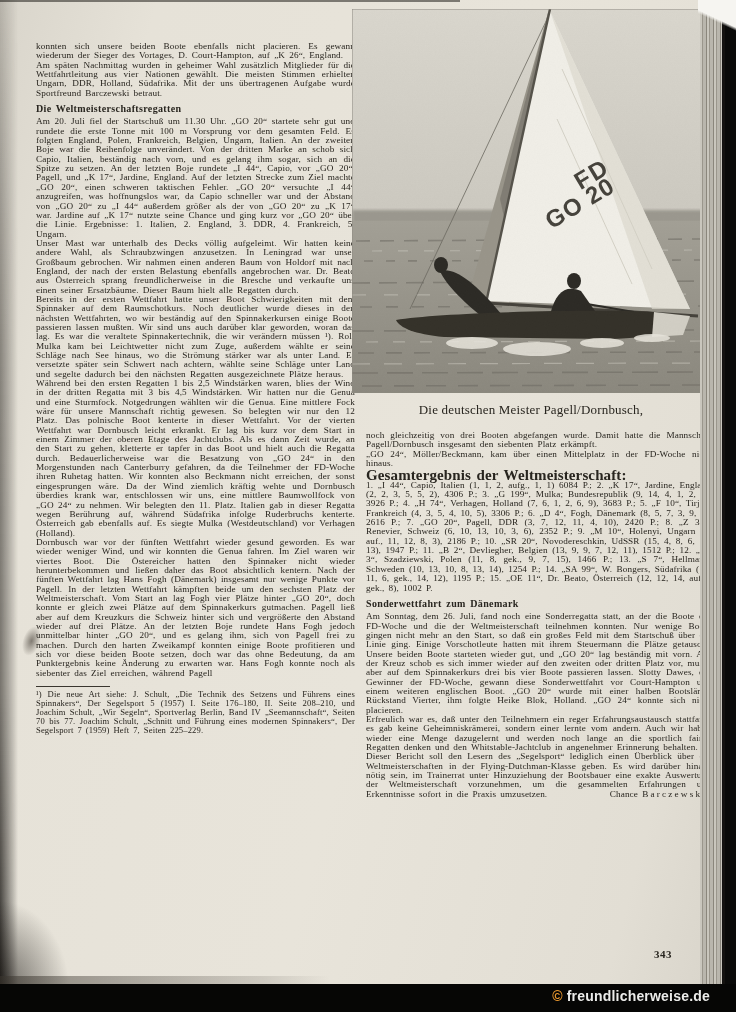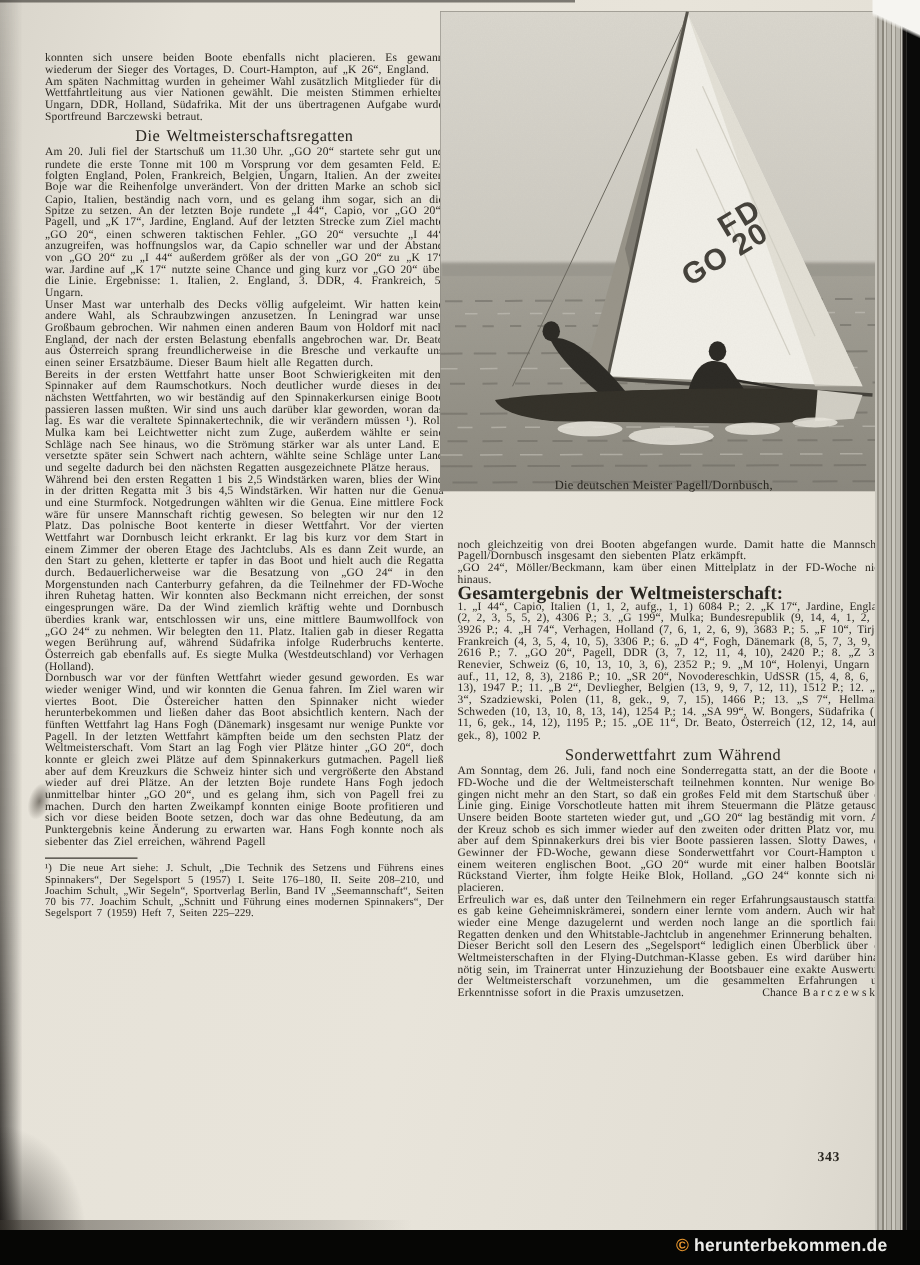--- a/index.html
+++ b/index.html
@@ -52,41 +52,41 @@
     display:flex;align-items:center;gap:4px;
   }
   .wm-copy{color:#e8962e;font-weight:bold;}
   
   .col{position:absolute;color:#28251f;font-size:9.2px;line-height:9.35px;text-align:justify;
        word-spacing:1.7px;letter-spacing:.12px;}
   .col p{margin:0;}
   .col-left{left:36px;top:42px;width:319px;height:882px;overflow:hidden;}
   .col-right{left:366px;top:431px;width:345px;}
   h3.centered{
-    margin:6px 0 4px 0;text-align:center;font-size:13px;font-weight:normal;letter-spacing:.35px;
+    margin:6px 0 4px 0;text-align:left;font-size:10px;font-weight:bold;letter-spacing:.35px;
   }
   .results-heading{font-weight:bold;font-size:15px;margin-top:3px !important;}
   .sub-heading{margin:8px 0 3px 0;}
   .footnote{margin-top:7px;font-size:8.6px;line-height:9px;}
   .footnote-rule{width:74px;border:none;border-top:1px solid #3a362f;margin:8px 0 3px 0;}
   .author-line{text-align:right;margin-top:-9.35px !important;padding-right:4px;}
   .author-last{letter-spacing:2.2px;}
   .page-number{
-    position:absolute;left:612px;top:920px;width:60px;text-align:right;
+    position:absolute;left:612px;top:948px;width:60px;text-align:right;
     font-size:11px;font-weight:bold;color:#28251f;letter-spacing:.5px;
   }
   
   .photo{
     position:absolute;left:352px;top:9px;width:358px;height:384px;
     background:#d5d2c9;box-shadow:inset 0 0 6px rgba(60,55,48,.35);
   }
   .photo svg{display:block;}
   .caption{
-    position:absolute;left:352px;top:384px;width:358px;text-align:center;
-    font-size:10px;line-height:10.5px;color:#28251f;letter-spacing:.2px;
+    position:absolute;left:352px;top:405px;width:358px;text-align:center;
+    font-size:13px;line-height:10.5px;color:#28251f;letter-spacing:.2px;
   }
 </style>
 </head>
 <body>
 
 <div class="paper">
 
   <div class="col col-left">
     <p>konnten sich unsere beiden Boote ebenfalls nicht placieren. Es gewann wiederum der Sieger des Vortages, D. Court-Hampton, auf „K 26“, England.</p>
     <p>Am späten Nachmittag wurden in geheimer Wahl zusätzlich Mitglieder für die Wettfahrtleitung aus vier Nationen gewählt. Die meisten Stimmen erhielten Ungarn, DDR, Holland, Südafrika. Mit der uns übertragenen Aufgabe wurde Sportfreund Barczewski betraut.</p>
@@ -181,21 +181,21 @@
 
   <div class="caption">
     <div>Die deutschen Meister Pagell/Dornbusch,</div>
   </div>
 
   <div class="col col-right">
     <p>noch gleichzeitig von drei Booten abgefangen wurde. Damit hatte die Mannschaft Pagell/Dornbusch insgesamt den siebenten Platz erkämpft.</p>
     <p>„GO 24“, Möller/Beckmann, kam über einen Mittelplatz in der FD-Woche nicht hinaus.</p>
     <p class="results-heading">Gesamtergebnis der Weltmeisterschaft:</p>
     <p>1. „I 44“, Capio, Italien (1, 1, 2, aufg., 1, 1) 6084 P.; 2. „K 17“, Jardine, England (2, 2, 3, 5, 5, 2), 4306 P.; 3. „G 199“, Mulka; Bundesrepublik (9, 14, 4, 1, 2, 4), 3926 P.; 4. „H 74“, Verhagen, Holland (7, 6, 1, 2, 6, 9), 3683 P.; 5. „F 10“, Tirjau, Frankreich (4, 3, 5, 4, 10, 5), 3306 P.; 6. „D 4“, Fogh, Dänemark (8, 5, 7, 3, 9, 7), 2616 P.; 7. „GO 20“, Pagell, DDR (3, 7, 12, 11, 4, 10), 2420 P.; 8. „Z 33“, Renevier, Schweiz (6, 10, 13, 10, 3, 6), 2352 P.; 9. „M 10“, Holenyi, Ungarn (5, auf., 11, 12, 8, 3), 2186 P.; 10. „SR 20“, Novodereschkin, UdSSR (15, 4, 8, 6, 11, 13), 1947 P.; 11. „B 2“, Devliegher, Belgien (13, 9, 9, 7, 12, 11), 1512 P.; 12. „PZ 3“, Szadziewski, Polen (11, 8, gek., 9, 7, 15), 1466 P.; 13. „S 7“, Hellmann, Schweden (10, 13, 10, 8, 13, 14), 1254 P.; 14. „SA 99“, W. Bongers, Südafrika (14, 11, 6, gek., 14, 12), 1195 P.; 15. „OE 11“, Dr. Beato, Österreich (12, 12, 14, aufg., gek., 8), 1002 P.</p>
-    <h3 class="centered sub-heading">Sonderwettfahrt zum Während</h3>
+    <h3 class="centered sub-heading">Sonderwettfahrt zum Dänemark</h3>
     <p>Am Sonntag, dem 26. Juli, fand noch eine Sonderregatta statt, an der die Boote der FD-Woche und die der Weltmeisterschaft teilnehmen konnten. Nur wenige Boote gingen nicht mehr an den Start, so daß ein großes Feld mit dem Startschuß über die Linie ging. Einige Vorschotleute hatten mit ihrem Steuermann die Plätze getauscht. Unsere beiden Boote starteten wieder gut, und „GO 20“ lag beständig mit vorn. Auf der Kreuz schob es sich immer wieder auf den zweiten oder dritten Platz vor, mußte aber auf dem Spinnakerkurs drei bis vier Boote passieren lassen. Slotty Dawes, der Gewinner der FD-Woche, gewann diese Sonderwettfahrt vor Court-Hampton und einem weiteren englischen Boot. „GO 20“ wurde mit einer halben Bootslänge Rückstand Vierter, ihm folgte Heike Blok, Holland. „GO 24“ konnte sich nicht placieren.</p>
     <p>Erfreulich war es, daß unter den Teilnehmern ein reger Erfahrungsaustausch stattfand, es gab keine Geheimniskrämerei, sondern einer lernte vom andern. Auch wir haben wieder eine Menge dazugelernt und werden noch lange an die sportlich fairen Regatten denken und den Whitstable-Jachtclub in angenehmer Erinnerung behalten.</p>
     <p>Dieser Bericht soll den Lesern des „Segelsport“ lediglich einen Überblick über die Weltmeisterschaften in der Flying-Dutchman-Klasse geben. Es wird darüber hinaus nötig sein, im Trainerrat unter Hinzuziehung der Bootsbauer eine exakte Auswertung der Weltmeisterschaft vorzunehmen, um die gesammelten Erfahrungen und Erkenntnisse sofort in die Praxis umzusetzen.</p>
     <p class="author-line">
       <span>Chance</span>
       <span class="author-last">Barczewski</span>
     </p>
   </div>
 
   <div class="page-number">343</div>
@@ -206,14 +206,14 @@
   <div class="top-edge"></div>
 </div>
 
 <div class="page-stack-right"></div>
 <div class="corner-tr"></div>
 <div class="bottom-streak"></div>
 <div class="bottom-bar"></div>
 
 <div class="watermark">
   <span class="wm-copy">©</span>
-  <span>herunterbekommen.de</span>
+  <span>freundlicherweise.de</span>
 </div>
 
 </body></html>

